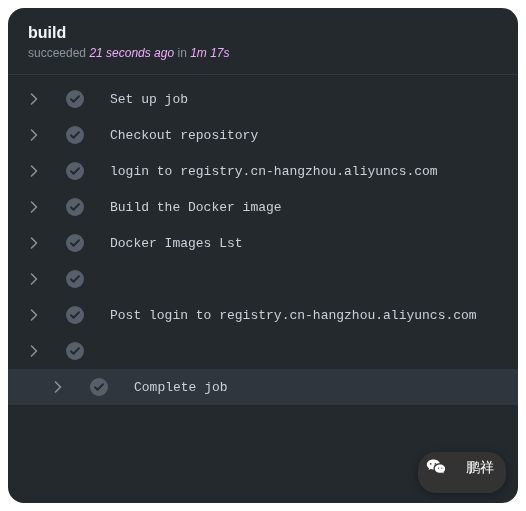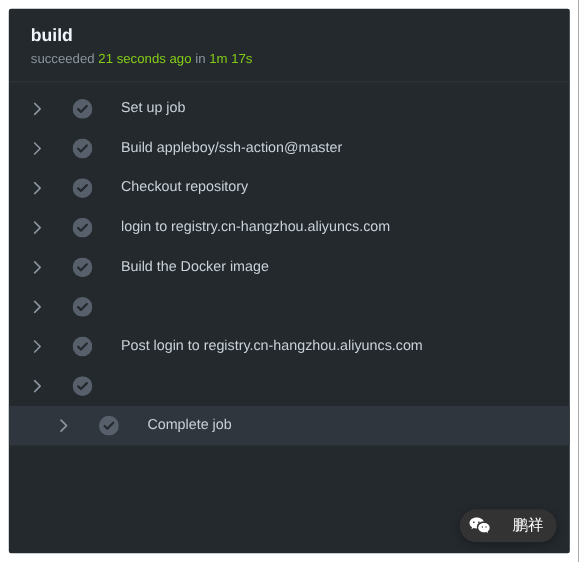--- a/index.html
+++ b/index.html
@@ -9,51 +9,54 @@
     }
     body {
       width: 526px;
       height: 511px;
       background: #ffffff;
       font-family: -apple-system, BlinkMacSystemFont, "Segoe UI", Helvetica, Arial, sans-serif;
       padding: 8px;
     }
     .panel {
       background: #24292e;
-      border-radius: 2px;
+      border-radius: 16px;
       width: 100%;
       height: 100%;
       overflow: hidden;
       position: relative;
     }
     .header {
       padding: 16px 20px 14px 20px;
       border-bottom: 1px solid #30363d;
     }
     .title {
       color: #f0f6fc;
       font-size: 16px;
       font-weight: 600;
       margin-bottom: 4px;
     }
     .subtitle {
       color: #8b949e;
       font-size: 12px;
     }
     .subtitle .highlight {
-      color: #84cc16;
+      color: #f0abfc;
+      font-style: italic;
     }
     .steps {
       padding: 6px 0;
     }
     .step {
       display: flex;
+      align-items: center;
       padding: 9px 20px;
       cursor: pointer;
       gap: 26px;
+      font-family: Liberation Mono, monospace;
     }
     .step.active {
       background: #30363d;
       padding-left: 44px;
     }
     .chevron {
       color: #8b949e;
       display: flex;
       align-items: center;
       justify-content: center;
@@ -78,23 +81,23 @@
       color: #c9d1d9;
       font-size: 13px;
       flex: 1;
     }
     .badge {
       position: absolute;
       bottom: 10px;
       right: 12px;
       background: #333333;
       border-radius: 18px;
-      padding: 5px 12px 5px 8px;
-      display: flex;
-      align-items: center;
+      padding: 5px 12px 16px 8px;
+      display: flex;
+      align-items: flex-end;
       gap: 20px;
       color: #ffffff;
       font-size: 14px;
       box-shadow: 0 2px 8px rgba(0,0,0,0.3);
     }
     .badge-icon {
       width: 20px;
       height: 20px;
       display: flex;
       align-items: center;
@@ -138,34 +141,20 @@
           <svg viewBox="0 0 8 12" fill="none">
             <path d="M1.5 1L6.5 6L1.5 11" stroke="#8b949e" stroke-width="1.5" stroke-linecap="round" stroke-linejoin="round"></path>
           </svg>
         </span>
         <span class="status-icon">
           <svg viewBox="0 0 16 16">
             <circle cx="8" cy="8" r="8" fill="#57606a"></circle>
             <path d="M4.5 8.2l2.2 2.2 4.8-4.8" stroke="#24292e" stroke-width="1.8" stroke-linecap="round" stroke-linejoin="round" fill="none"></path>
           </svg>
         </span>
-        <span class="step-label">Build appleboy/ssh-action@master</span>
-      </div>
-      <div class="step">
-        <span class="chevron">
-          <svg viewBox="0 0 8 12" fill="none">
-            <path d="M1.5 1L6.5 6L1.5 11" stroke="#8b949e" stroke-width="1.5" stroke-linecap="round" stroke-linejoin="round"></path>
-          </svg>
-        </span>
-        <span class="status-icon">
-          <svg viewBox="0 0 16 16">
-            <circle cx="8" cy="8" r="8" fill="#57606a"></circle>
-            <path d="M4.5 8.2l2.2 2.2 4.8-4.8" stroke="#24292e" stroke-width="1.8" stroke-linecap="round" stroke-linejoin="round" fill="none"></path>
-          </svg>
-        </span>
         <span class="step-label">Checkout repository</span>
       </div>
       <div class="step">
         <span class="chevron">
           <svg viewBox="0 0 8 12" fill="none">
             <path d="M1.5 1L6.5 6L1.5 11" stroke="#8b949e" stroke-width="1.5" stroke-linecap="round" stroke-linejoin="round"></path>
           </svg>
         </span>
         <span class="status-icon">
           <svg viewBox="0 0 16 16">
@@ -181,20 +170,34 @@
             <path d="M1.5 1L6.5 6L1.5 11" stroke="#8b949e" stroke-width="1.5" stroke-linecap="round" stroke-linejoin="round"></path>
           </svg>
         </span>
         <span class="status-icon">
           <svg viewBox="0 0 16 16">
             <circle cx="8" cy="8" r="8" fill="#57606a"></circle>
             <path d="M4.5 8.2l2.2 2.2 4.8-4.8" stroke="#24292e" stroke-width="1.8" stroke-linecap="round" stroke-linejoin="round" fill="none"></path>
           </svg>
         </span>
         <span class="step-label">Build the Docker image</span>
+      </div>
+      <div class="step">
+        <span class="chevron">
+          <svg viewBox="0 0 8 12" fill="none">
+            <path d="M1.5 1L6.5 6L1.5 11" stroke="#8b949e" stroke-width="1.5" stroke-linecap="round" stroke-linejoin="round"></path>
+          </svg>
+        </span>
+        <span class="status-icon">
+          <svg viewBox="0 0 16 16">
+            <circle cx="8" cy="8" r="8" fill="#57606a"></circle>
+            <path d="M4.5 8.2l2.2 2.2 4.8-4.8" stroke="#24292e" stroke-width="1.8" stroke-linecap="round" stroke-linejoin="round" fill="none"></path>
+          </svg>
+        </span>
+        <span class="step-label">Docker Images Lst</span>
       </div>
       <div class="step">
         <span class="chevron">
           <svg viewBox="0 0 8 12" fill="none">
             <path d="M1.5 1L6.5 6L1.5 11" stroke="#8b949e" stroke-width="1.5" stroke-linecap="round" stroke-linejoin="round"></path>
           </svg>
         </span>
         <span class="status-icon">
           <svg viewBox="0 0 16 16">
             <circle cx="8" cy="8" r="8" fill="#57606a"></circle>

